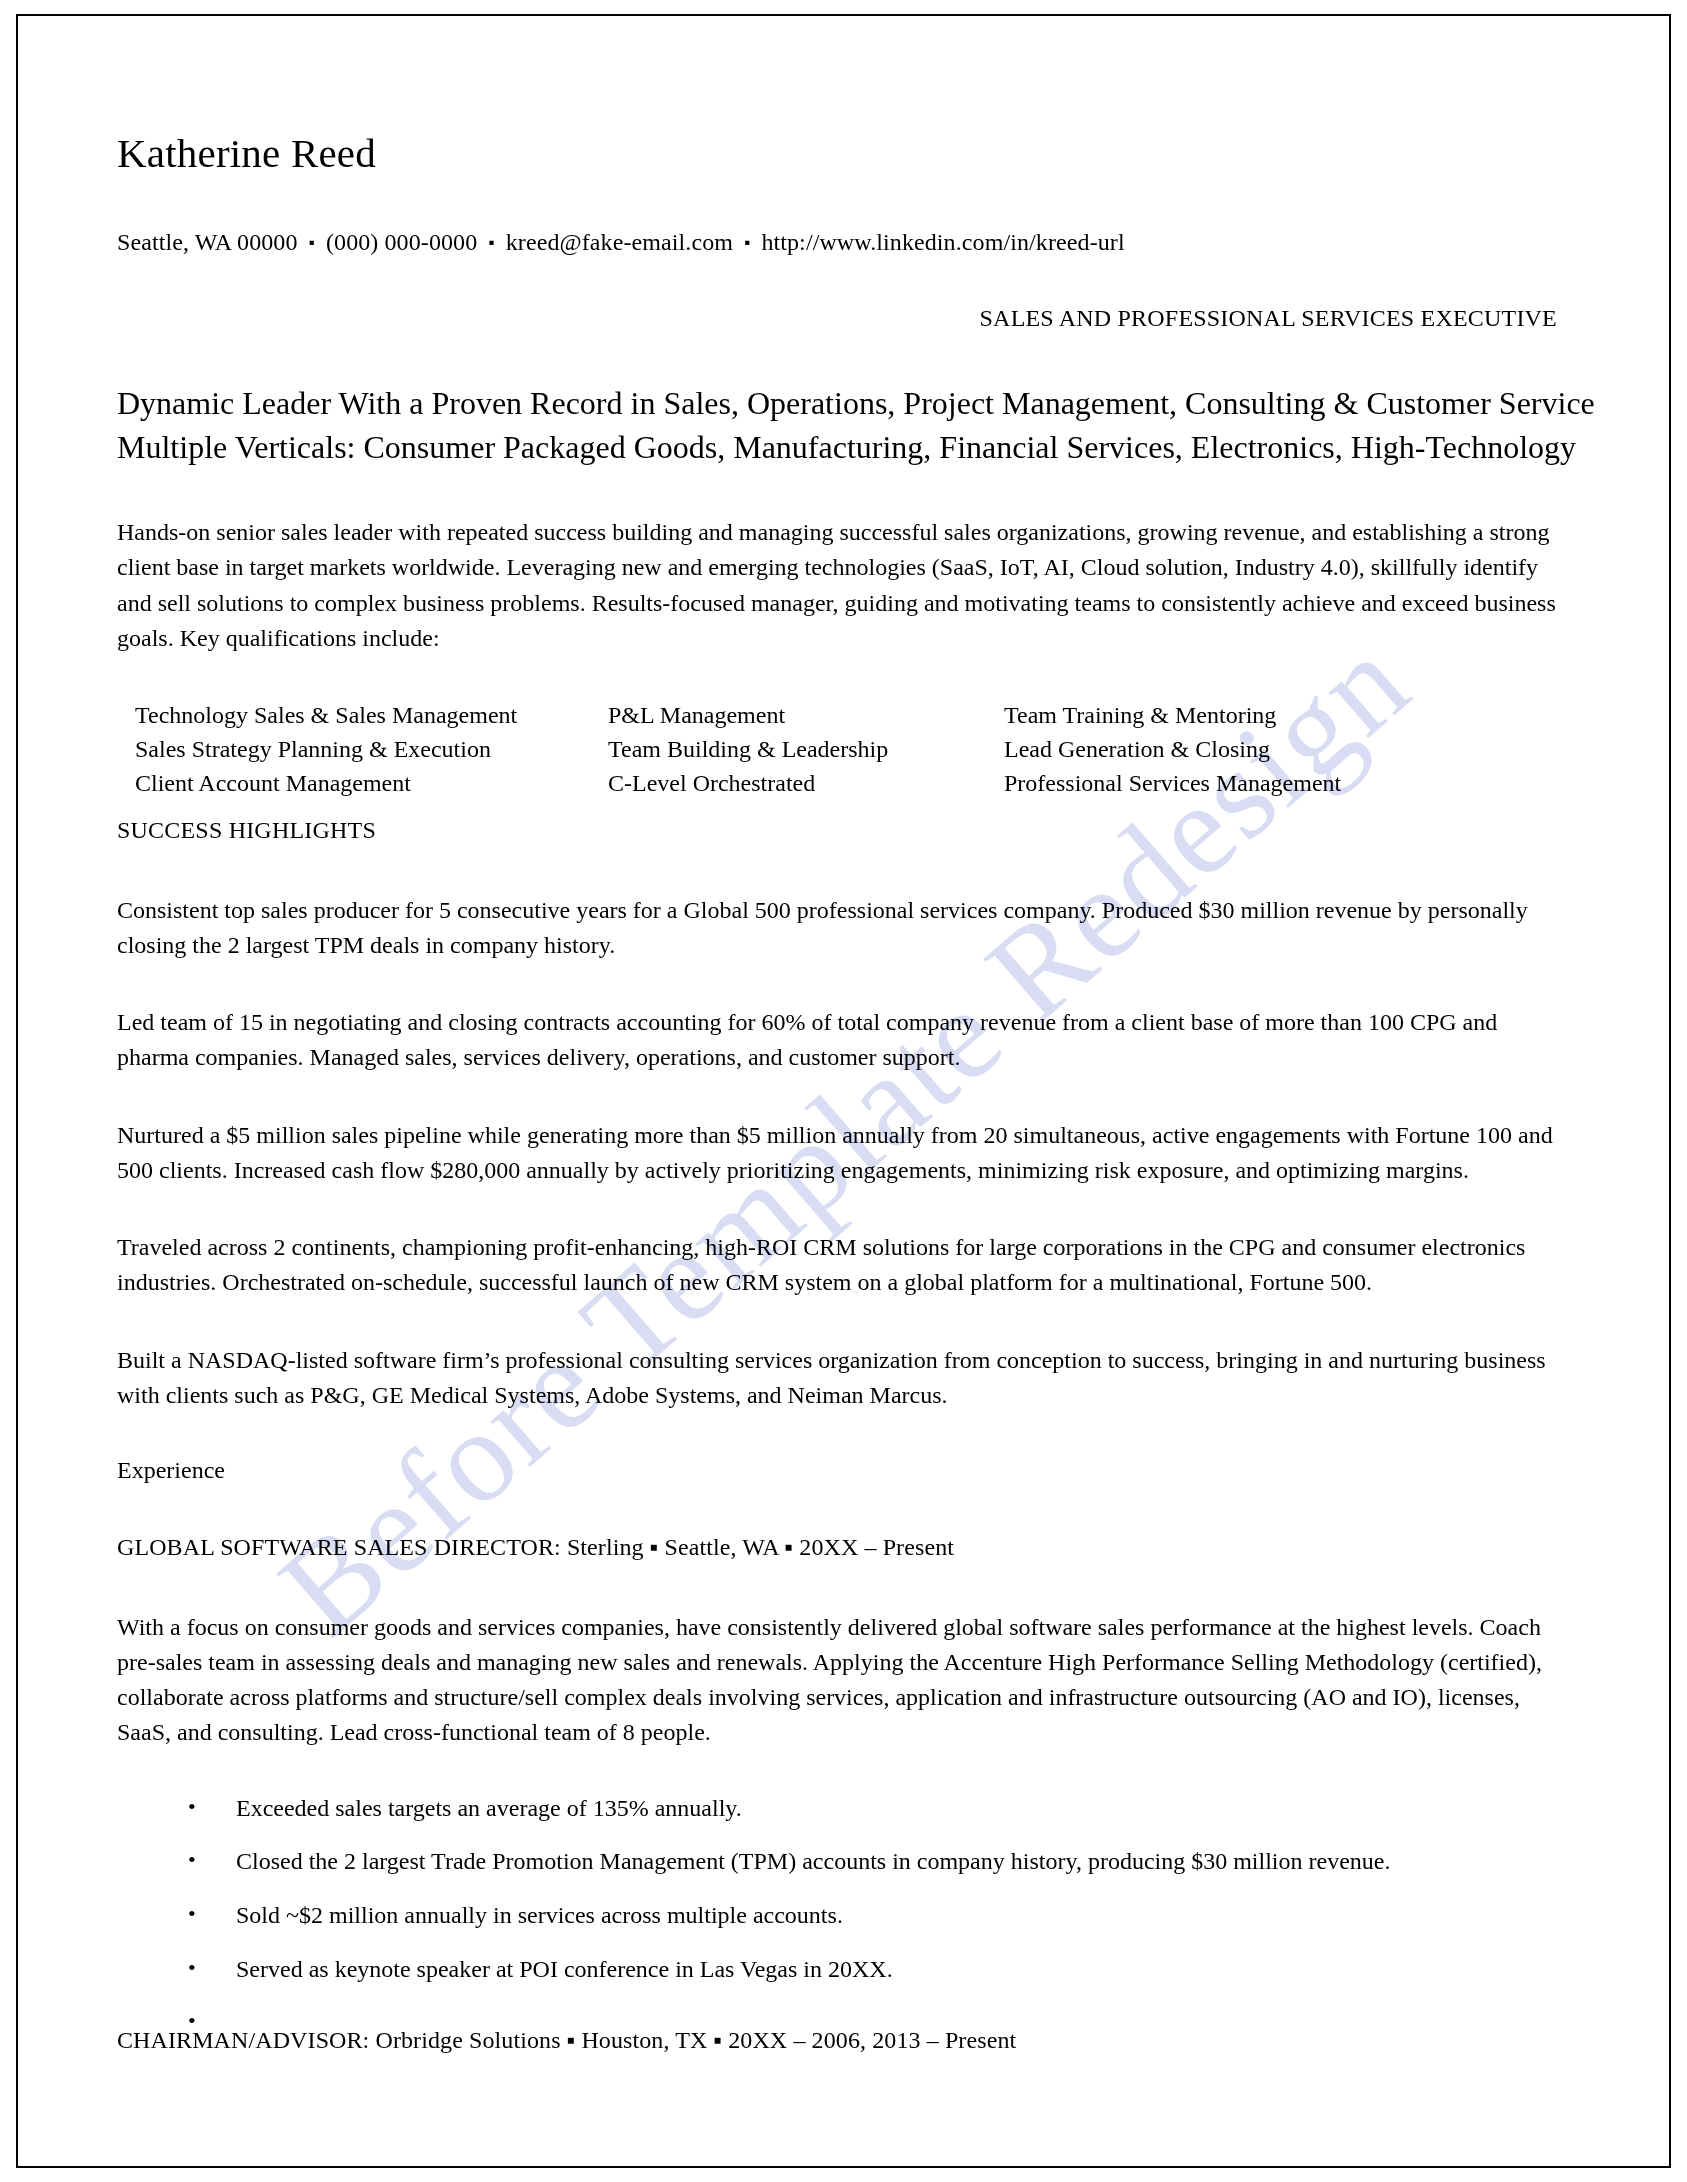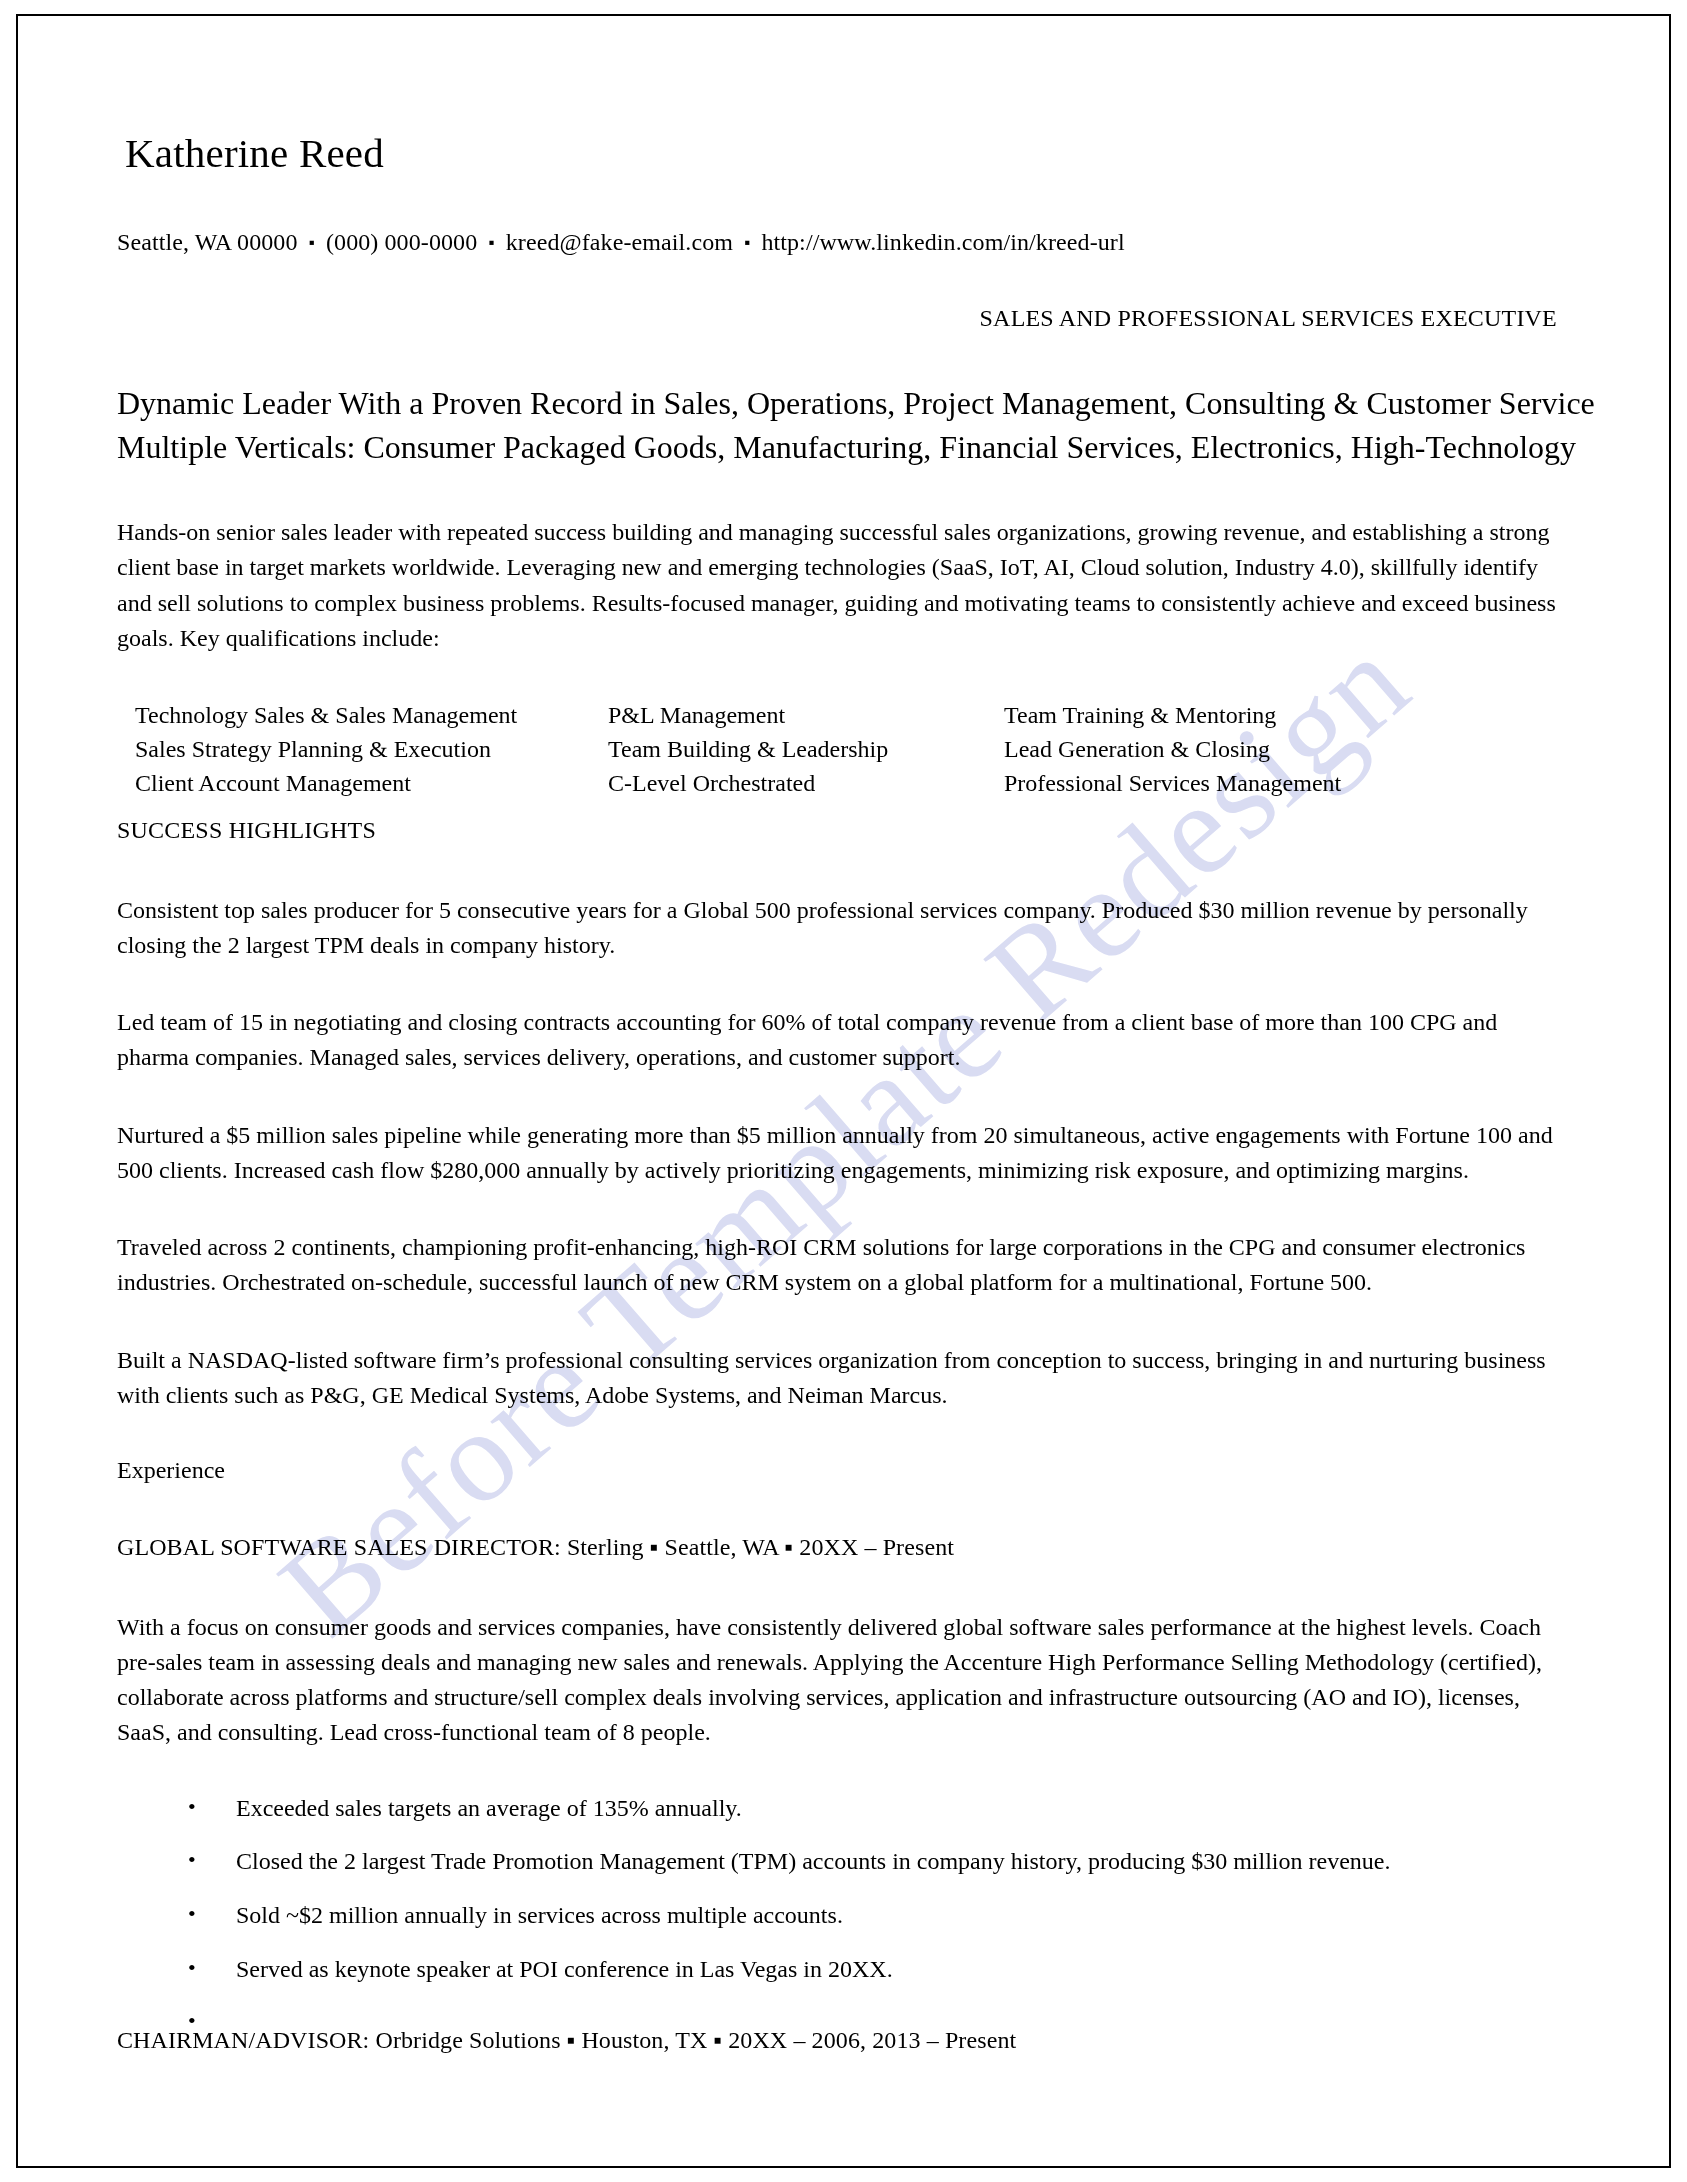--- a/index.html
+++ b/index.html
@@ -52,21 +52,21 @@
     position: absolute;
     left: 117px;
     top: 131px;
     width: 1440px;
     z-index: 2;
   }
 
   .name {
     font-size: 41px;
     line-height: 1.12;
-    margin: 0 0 50px 8px;
+    margin: 0 0 50px 0;
     font-weight: 400;
     letter-spacing: 0.2px;
   }
 
   .contact {
     font-size: 24px;
     line-height: 1.25;
     margin: 0 0 46px 0;
     letter-spacing: 0.1px;
   }

